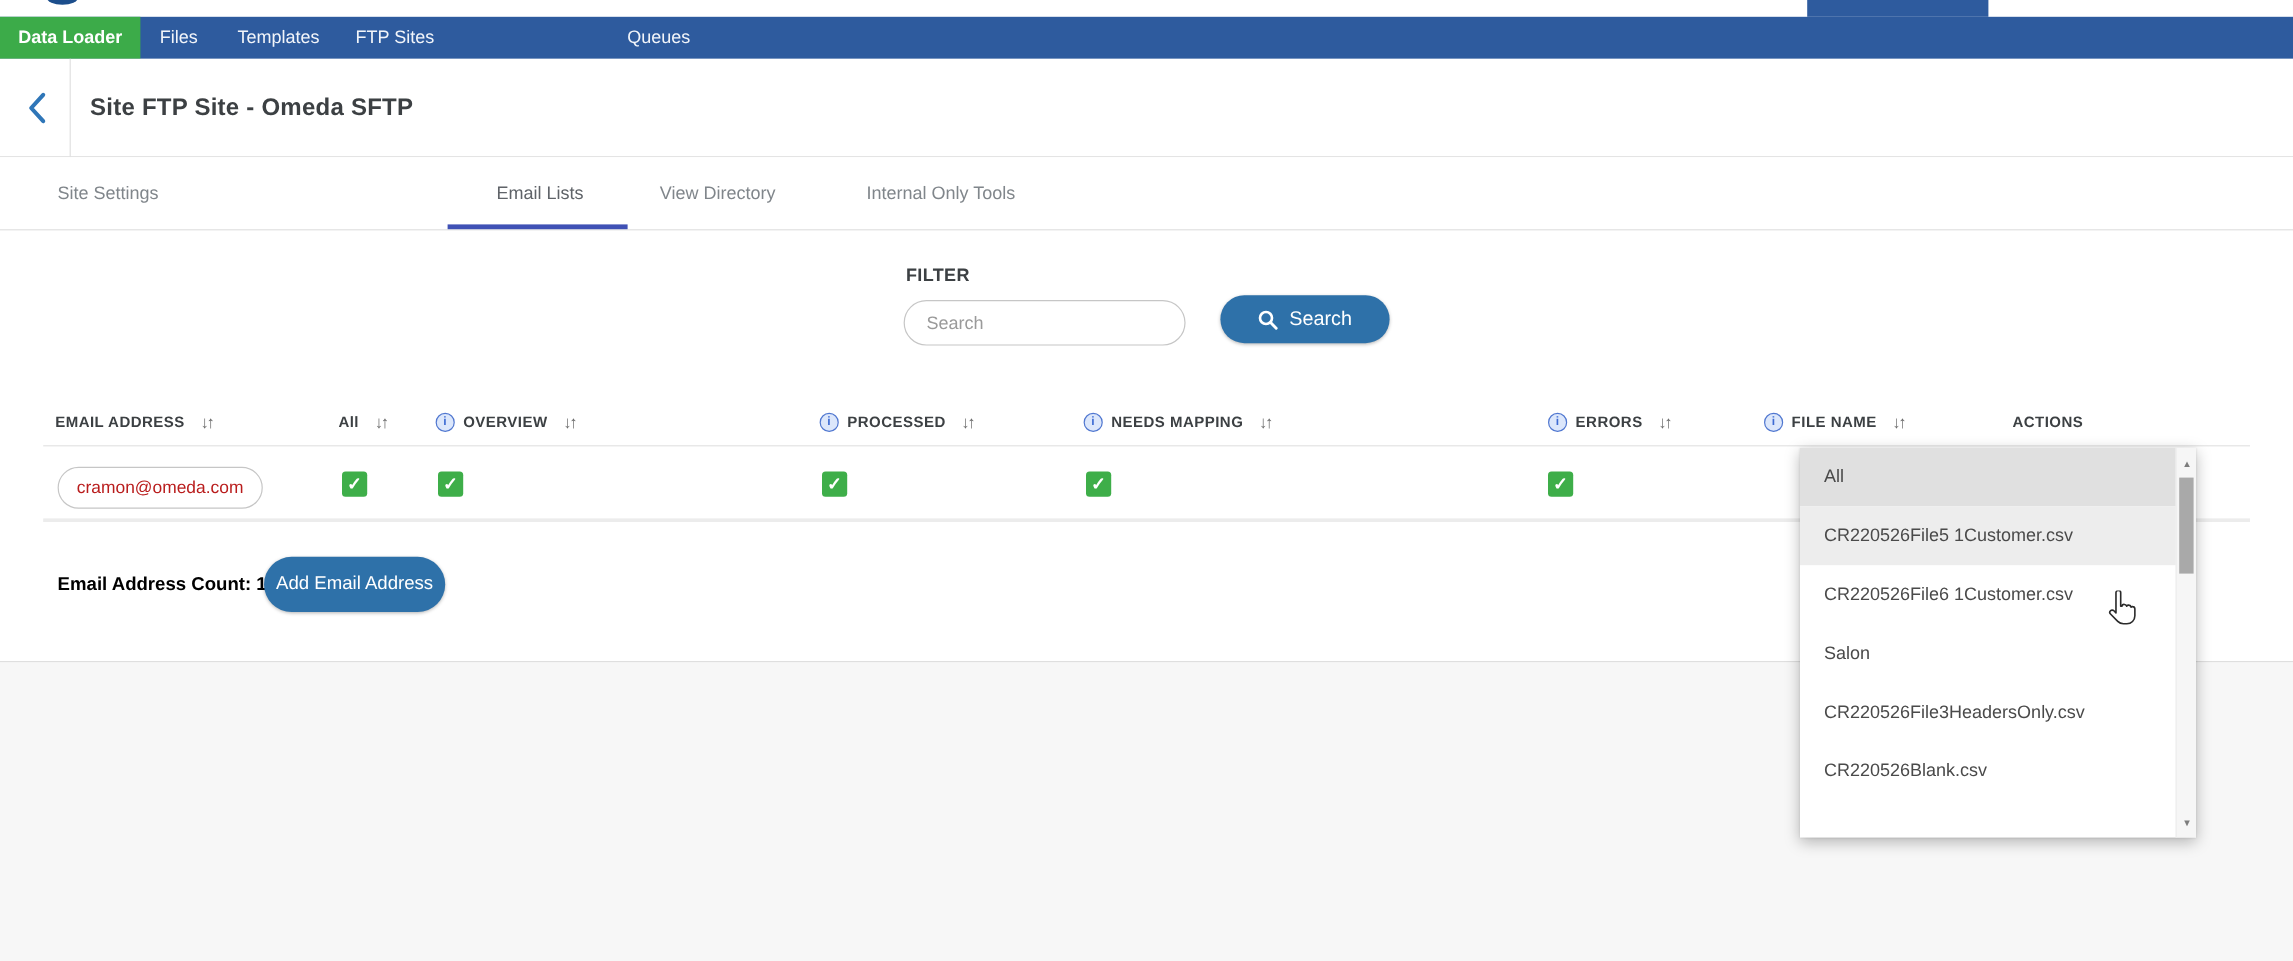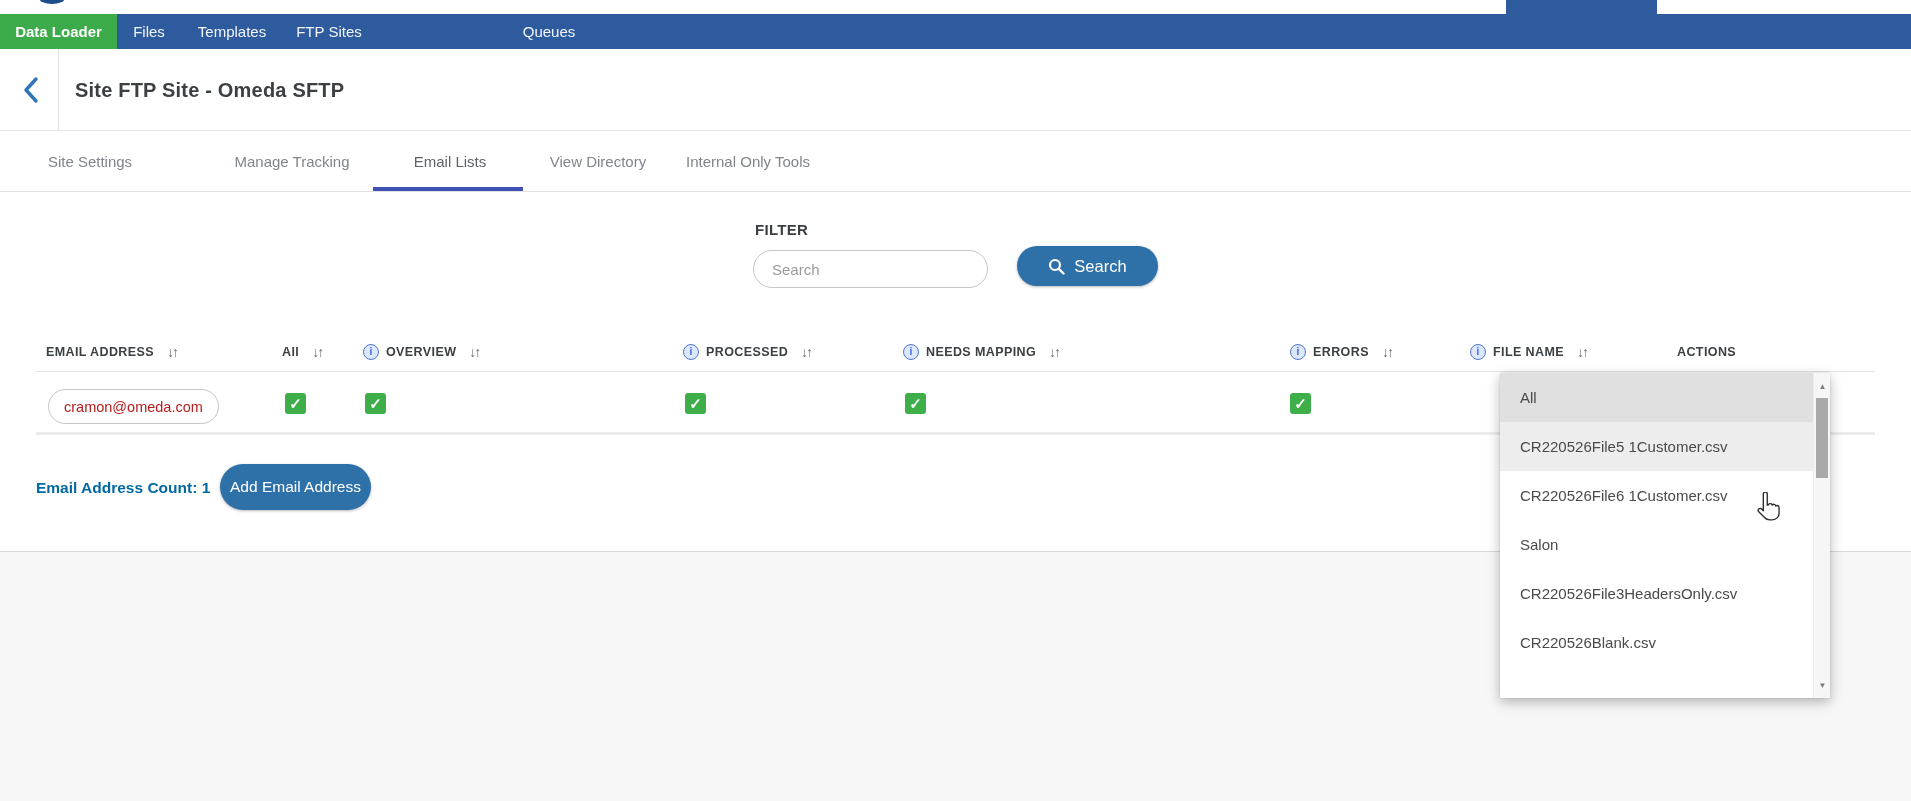--- a/index.html
+++ b/index.html
@@ -53,21 +53,21 @@
   .info-icon { display:inline-block; width:16px; height:16px; border-radius:50%; background:#dce7fb;
                border:1px solid #5077d0; color:#3d6bd3; font-size:10px; font-weight:bold; text-align:center;
                line-height:14px; cursor:pointer; }
   .row-border { position:absolute; left:36px; top:432px; width:1839px; height:3px; background:#ececec; }
   .email-input { position:absolute; left:48px; top:389px; width:171px; height:35px; border:1px solid #c6c6c6;
                  border-radius:18px; padding:0 15px; font-size:14.5px; color:#b91c1c; outline:none;
                  font-family:"Liberation Sans", sans-serif; background:#fff; }
   .checkbox { position:absolute; top:393px; width:21px; height:21px; background:#3eae49; border-radius:3px;
               color:#ffffff; font-size:15px; font-weight:bold; text-align:center; line-height:21px; cursor:pointer; }
 
-  .count-label { position:absolute; left:36px; top:479px; font-size:15.5px; font-weight:bold; color:#0369a1;text-align:center; }
+  .count-label { position:absolute; left:48px; top:479px; font-size:15.5px; font-weight:bold; color:#000000;text-align:center; }
 
   .card-bottom { position:absolute; left:0; top:551px; width:1911px; height:1px; background:#d8d8d8; }
   .below-card { position:absolute; left:0; top:552px; width:1911px; height:249px; background:#f7f7f7; }
 
   
   .dropdown { position:absolute; left:1500px; top:373px; width:330px; height:325px; background:#ffffff;
               box-shadow:0 4px 12px rgba(0,0,0,.28), 0 0 2px rgba(0,0,0,.12); overflow:hidden; z-index:5; }
   .dd-item { height:49px; line-height:49px; padding-left:20px; padding-right:30px; font-size:15px; color:#4a4a4a;
              cursor:pointer; white-space:nowrap; overflow:hidden; }
   .dd-item.selected { background:#e0e0e0; }
@@ -104,24 +104,23 @@
       <svg width="24" height="30" viewBox="0 0 24 30">
         <polyline points="16,4 6,15 16,26" fill="none" stroke="#2f76b8" stroke-width="3.4" stroke-linecap="round" stroke-linejoin="round"></polyline>
       </svg>
     </div>
     <div class="header-divider"></div>
     <div class="page-title">Site FTP Site - Omeda SFTP</div>
   </div>
 
   <div class="tab-bar">
     <div class="tab" style="left:90px;">Site Settings</div>
-    <div class="tab" style="left:292px;">Manage Tracking</div>
     <div class="tab active" style="left:450px;">Email Lists</div>
     <div class="tab" style="left:598px;">View Directory</div>
-    <div class="tab" style="left:748px;text-align:center;">Internal Only Tools</div>
+    <div class="tab" style="left:784px;text-align:center;">Internal Only Tools</div>
     <div class="tab-underline"></div>
   </div>
 
   <div class="filter-label">FILTER</div>
   <input class="search-input" type="text" placeholder="Search" style="">
   <button class="btn-blue search-btn">
     <svg width="17" height="17" viewBox="0 0 17 17">
       <circle cx="7" cy="7" r="5" fill="none" stroke="#ffffff" stroke-width="2.2"></circle>
       <line x1="10.8" y1="10.8" x2="15.5" y2="15.5" stroke="#ffffff" stroke-width="2.4" stroke-linecap="round"></line>
     </svg>

